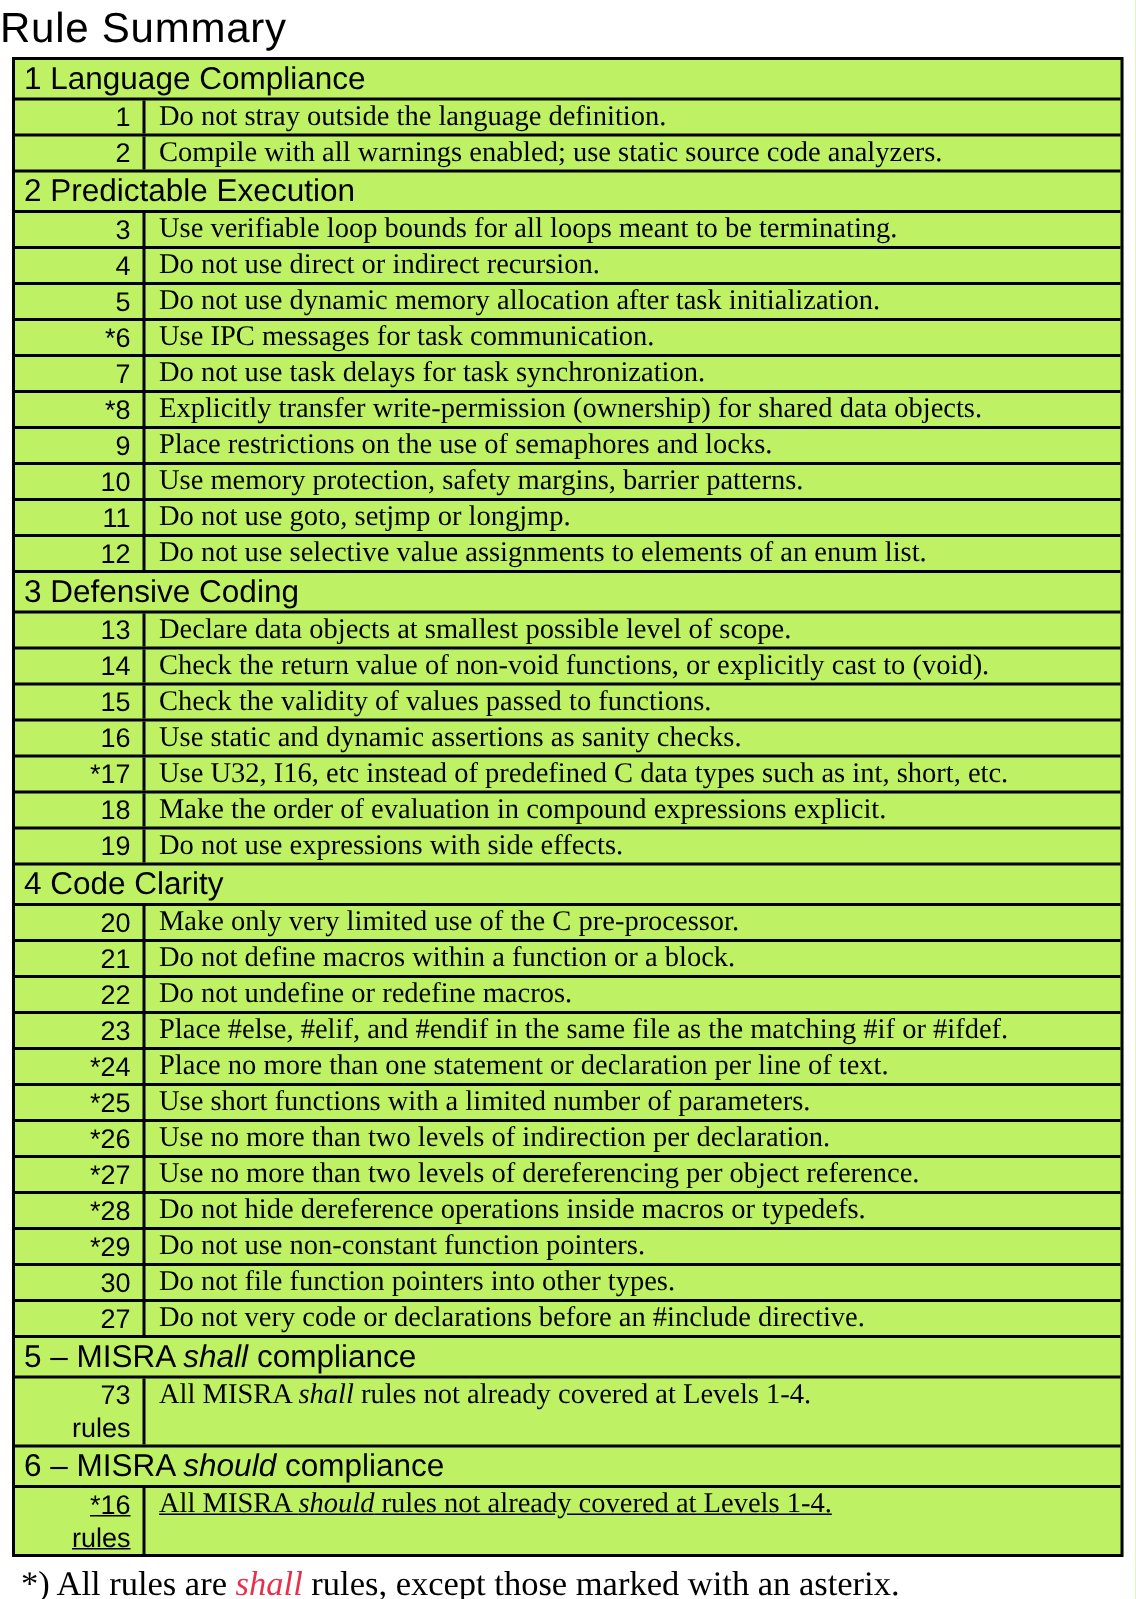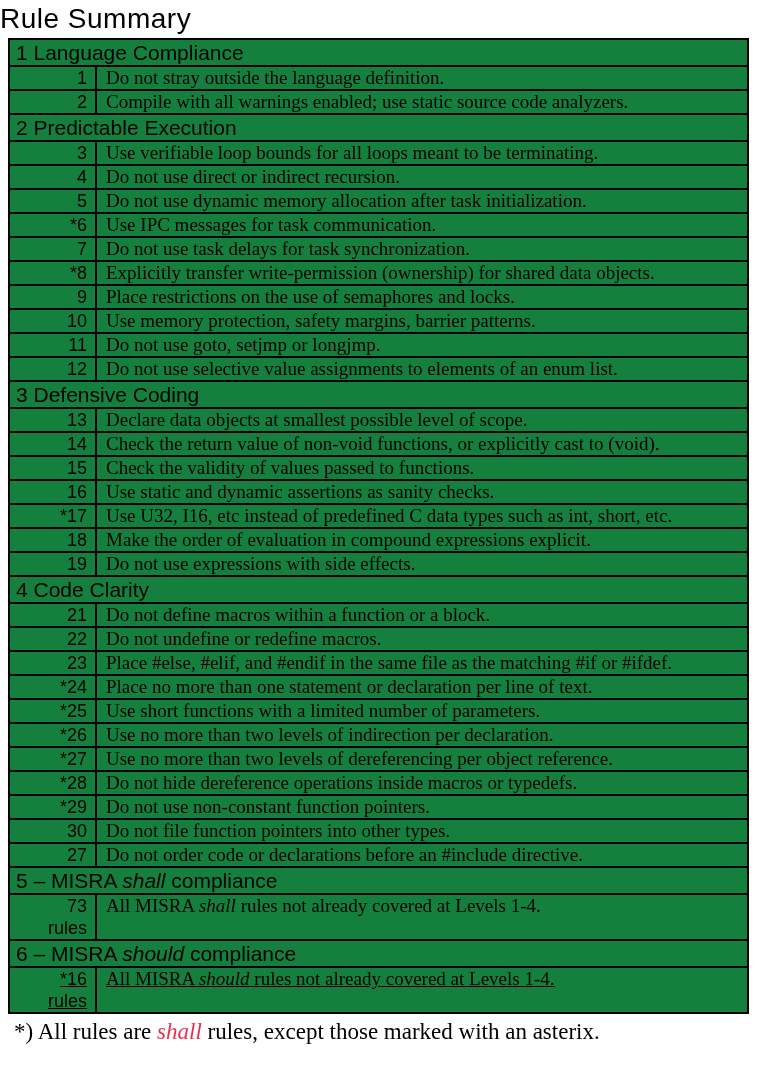--- a/index.html
+++ b/index.html
@@ -17,21 +17,21 @@
     font-family: "Liberation Sans", sans-serif;
     font-weight: 400;
     font-size: 28px;
     letter-spacing: 0.5px;
   }
   .rule-table {
     margin-left: 8px;
     width: 741px;
     border: 2px solid var(--line);
     box-sizing: border-box;
-    background: #15803d;
+    background: #bef264;
   }
   .section-header {
     height: 25px; line-height: 25px;
     padding-left: 6px;
     border-bottom: 2px solid var(--line);
     font-family: "Liberation Sans", sans-serif;
     font-size: 21px;
     white-space: nowrap;
     overflow: hidden;
   }
@@ -191,20 +191,26 @@
       </div>
       <div class="rule-row single">
         <div class="num-cell">
           <div>19</div>
         </div>
         <div class="desc-cell"><span>Do not use expressions with side effects.</span></div>
       </div>
       <div class="section-header"><span>4 Code Clarity</span></div>
       <div class="rule-row single">
         <div class="num-cell">
+          <div>20</div>
+        </div>
+        <div class="desc-cell"><span>Make only very limited use of the C pre-processor.</span></div>
+      </div>
+      <div class="rule-row single">
+        <div class="num-cell">
           <div>21</div>
         </div>
         <div class="desc-cell"><span>Do not define macros within a function or a block.</span></div>
       </div>
       <div class="rule-row single">
         <div class="num-cell">
           <div>22</div>
         </div>
         <div class="desc-cell"><span>Do not undefine or redefine macros.</span></div>
       </div>
@@ -253,21 +259,21 @@
       <div class="rule-row single">
         <div class="num-cell">
           <div>30</div>
         </div>
         <div class="desc-cell"><span>Do not file function pointers into other types.</span></div>
       </div>
       <div class="rule-row single">
         <div class="num-cell">
           <div>27</div>
         </div>
-        <div class="desc-cell"><span>Do not order code or declarations before an #include directive.</span></div>
+        <div class="desc-cell"><span>Do not very code or declarations before an #include directive.</span></div>
       </div>
       <div class="section-header"><span>5 – MISRA </span><span class="italic">shall</span><span> compliance</span></div>
       <div class="rule-row tall">
         <div class="num-cell">
           <div>73</div>
           <div>rules</div>
         </div>
         <div class="desc-cell"><span>All MISRA </span><span class="italic">shall</span><span> rules not already covered at Levels 1-4.</span></div>
       </div>
       <div class="section-header"><span>6 – MISRA </span><span class="italic">should</span><span> compliance</span></div>

